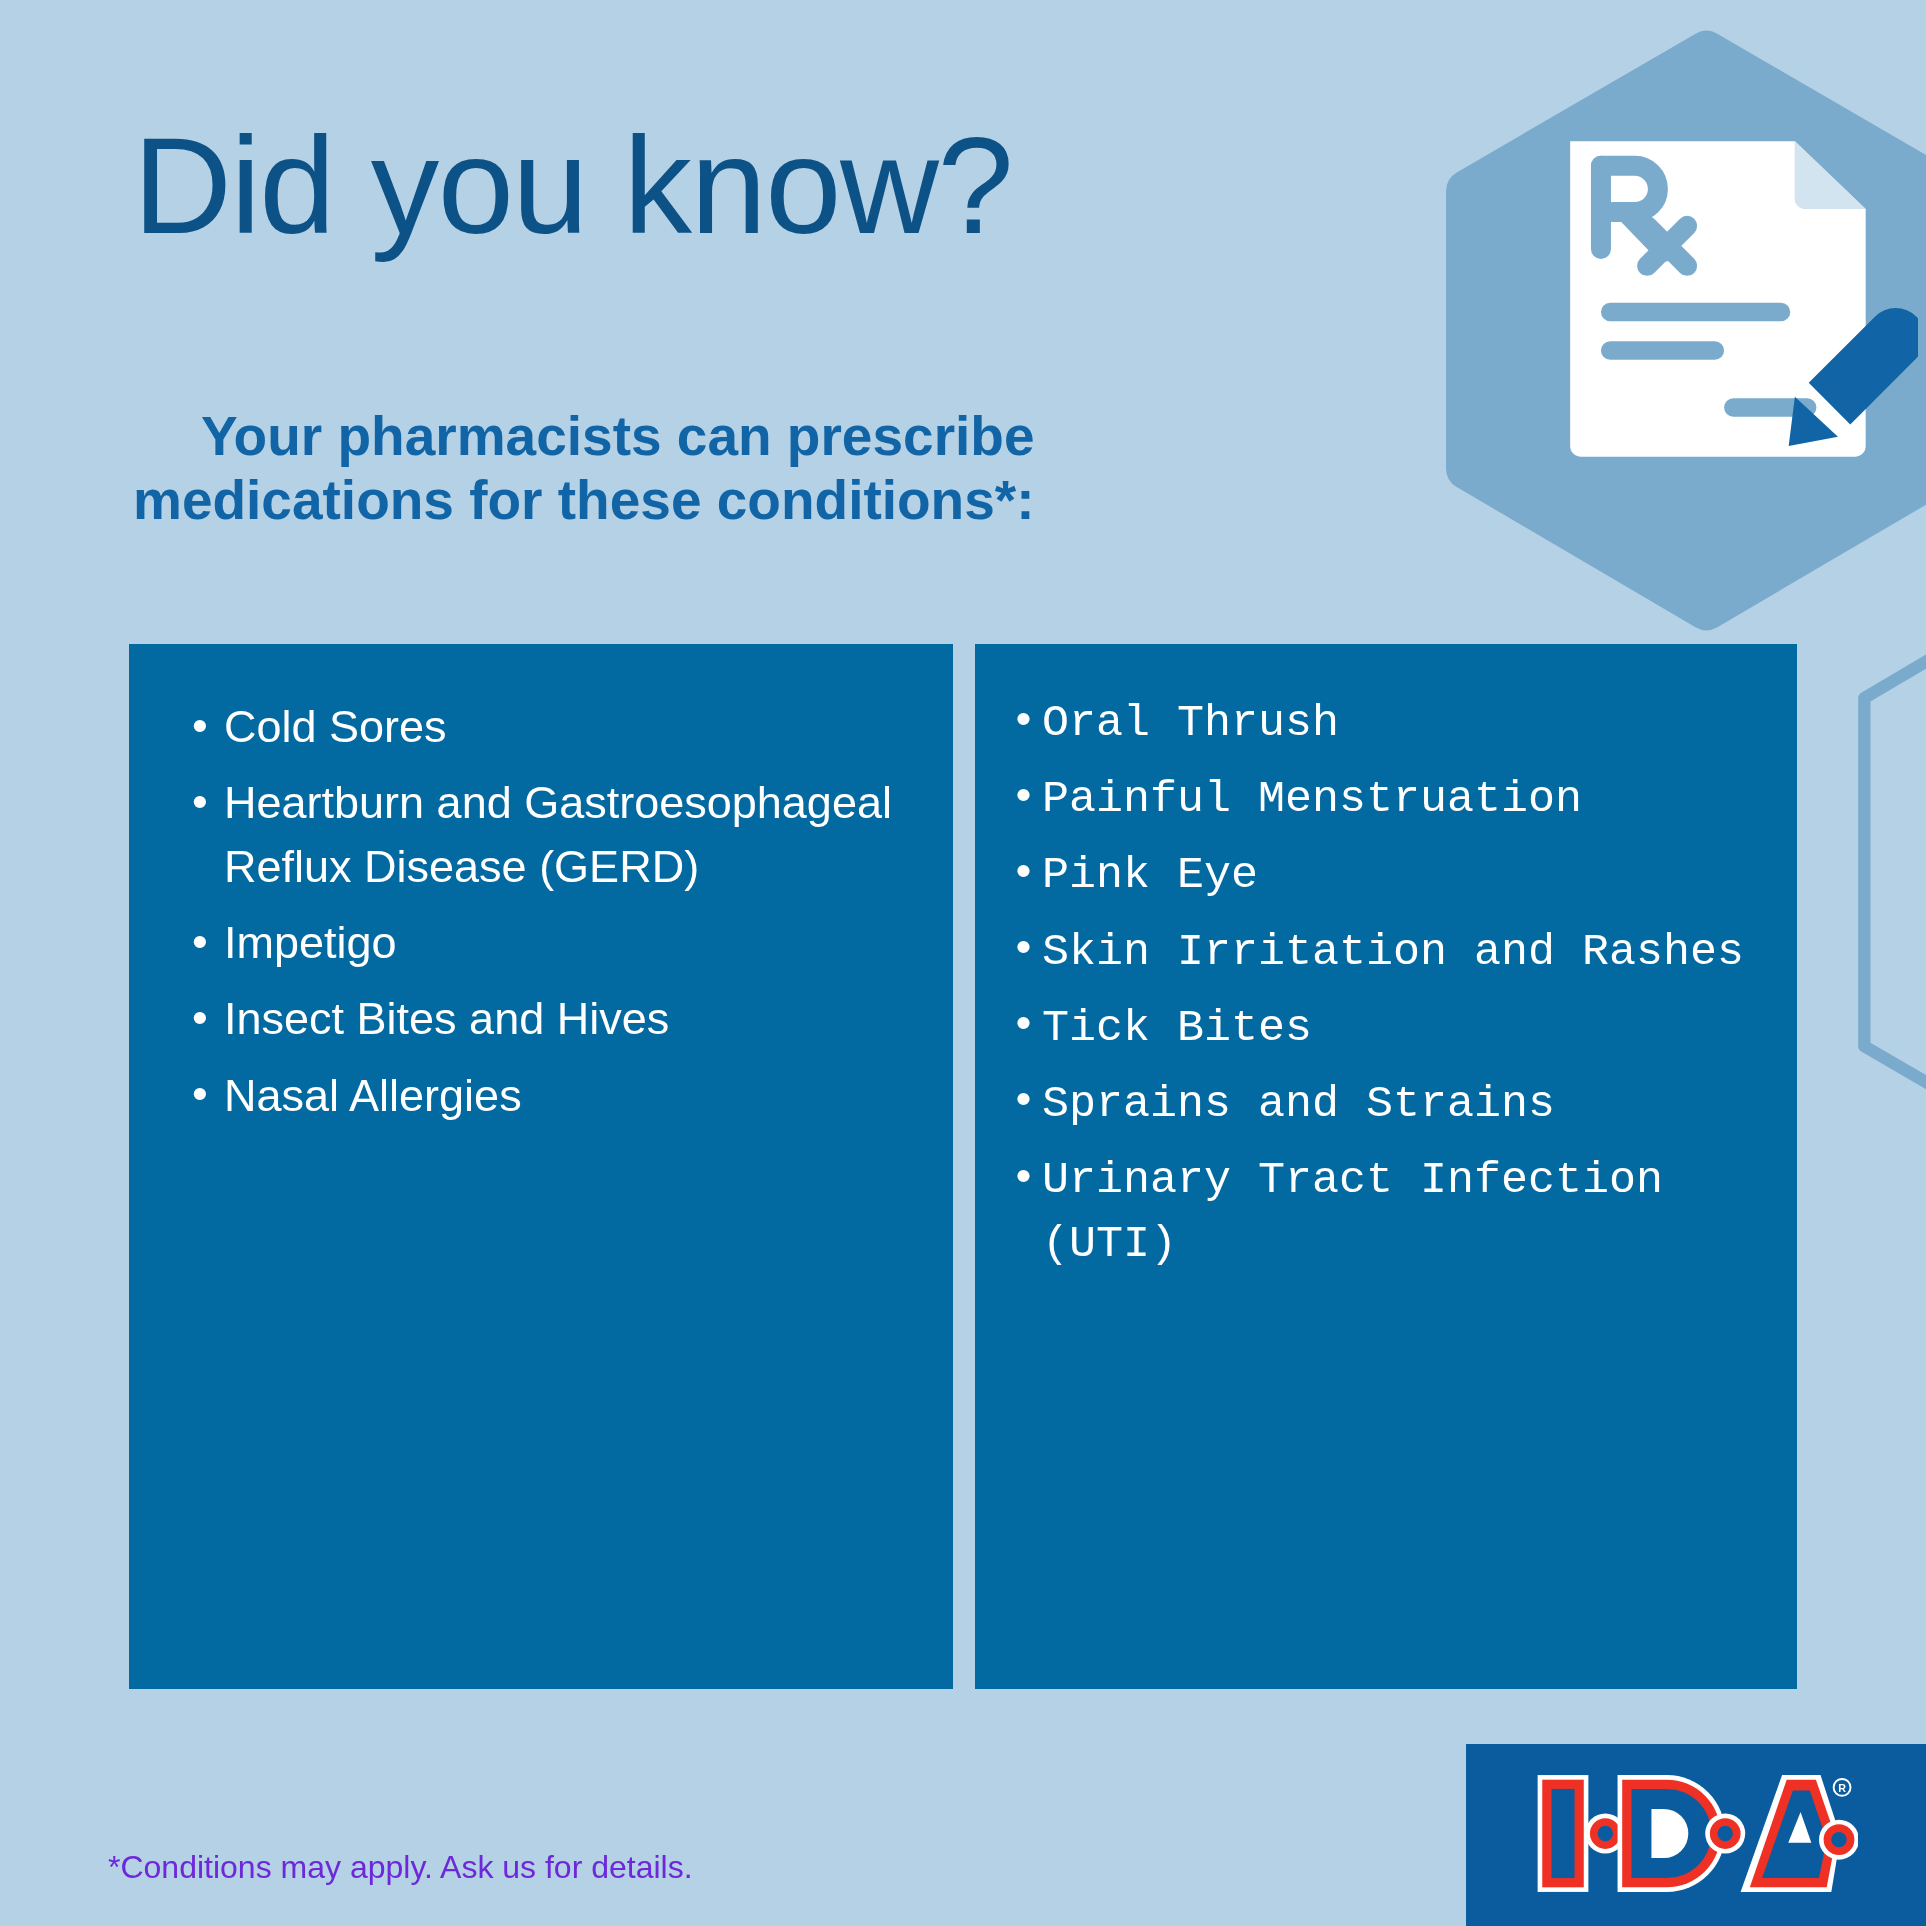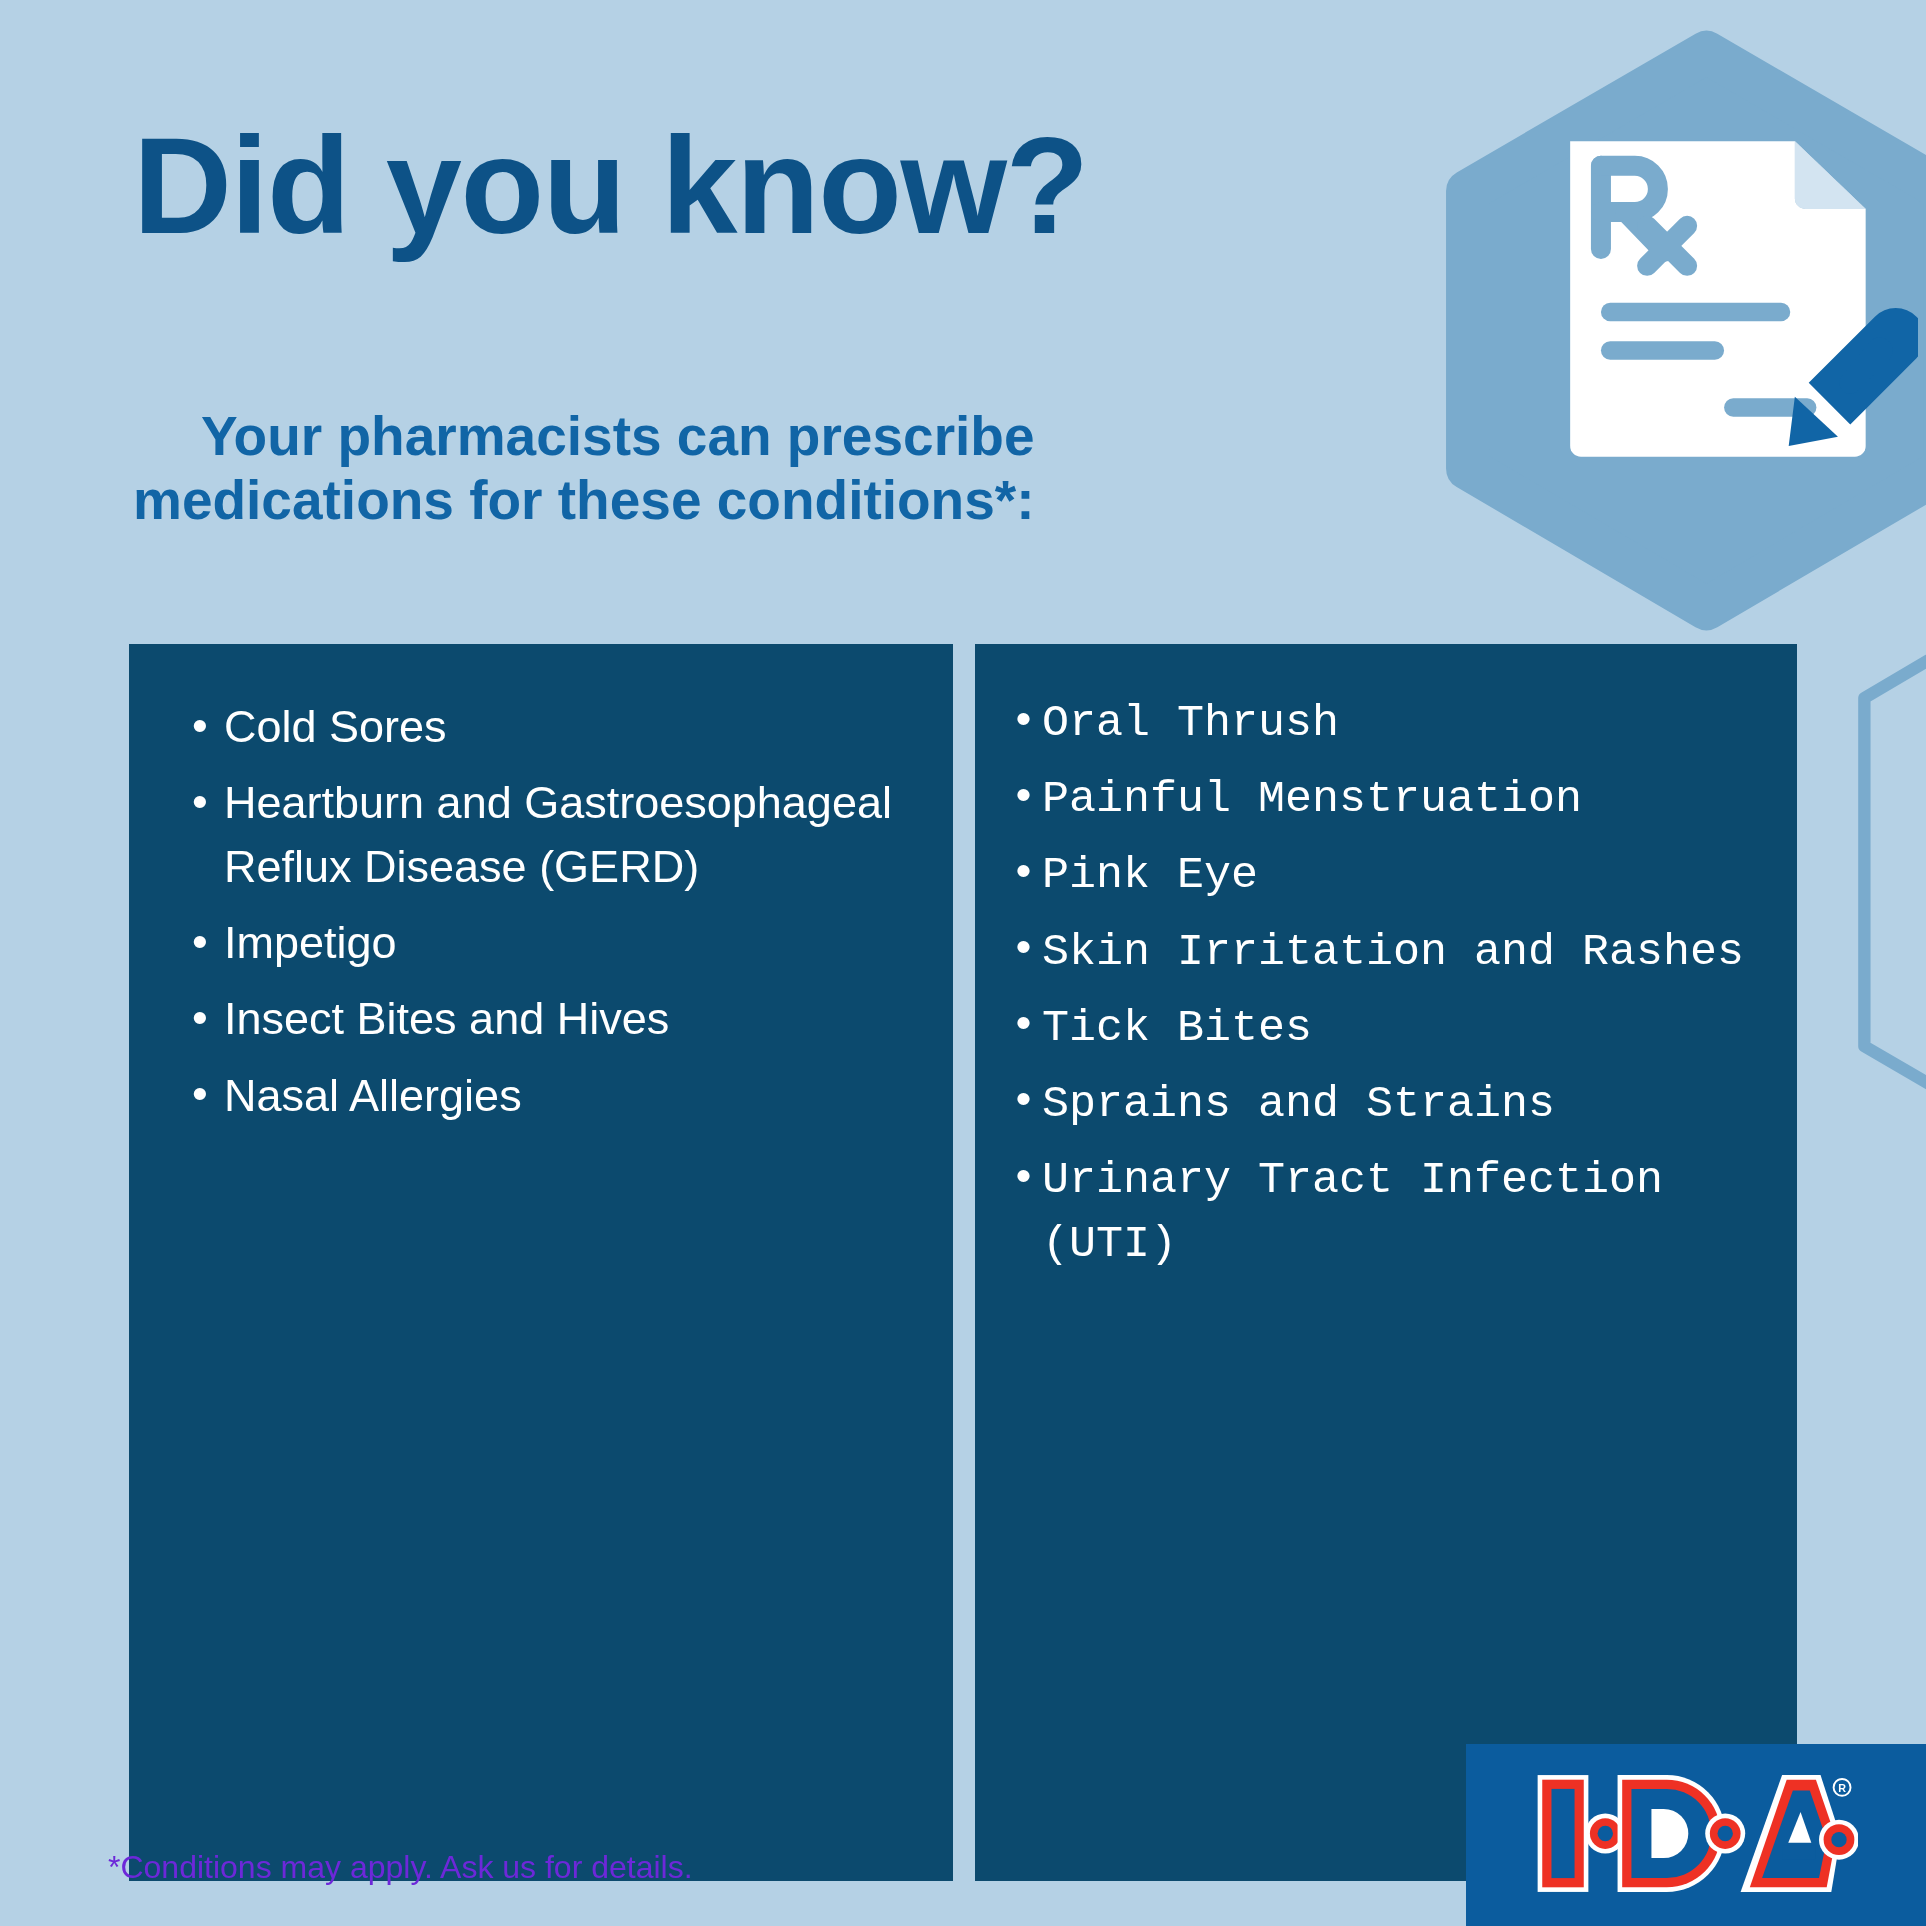--- a/index.html
+++ b/index.html
@@ -38,43 +38,43 @@
     height: 331px;
   }
 
   
   #headline {
     position: absolute;
     left: 133px;
     top: 117px;
     color: #0d5287;
     font-size: 137px;
-    font-weight: 700;
+    font-weight: 400;
     letter-spacing: -1.5px;
     line-height: 1.0;
     white-space: nowrap;
   }
   #subhead {
     position: absolute;
     left: 133px;
     top: 405px;
     color: #1165a6;
     font-size: 55px;
     font-weight: 700;
     line-height: 1.16;
     max-width: 1140px;
   }
   #subhead .line { display: block; white-space: nowrap; text-align: right; }
 
   
   .panel {
     position: absolute;
     top: 644px;
-    height: 1237px;
-    background: #0c4a6e;
+    height: 1045px;
+    background: #0369a1;
   }
   #panel-left  { left: 129px;  width: 824px; }
   #panel-right { left: 975px; width: 822px; }
 
   .cond-list {
     list-style: none;
     margin: 0;
     padding: 0;
     color: #ffffff;
     font-size: 45px;

